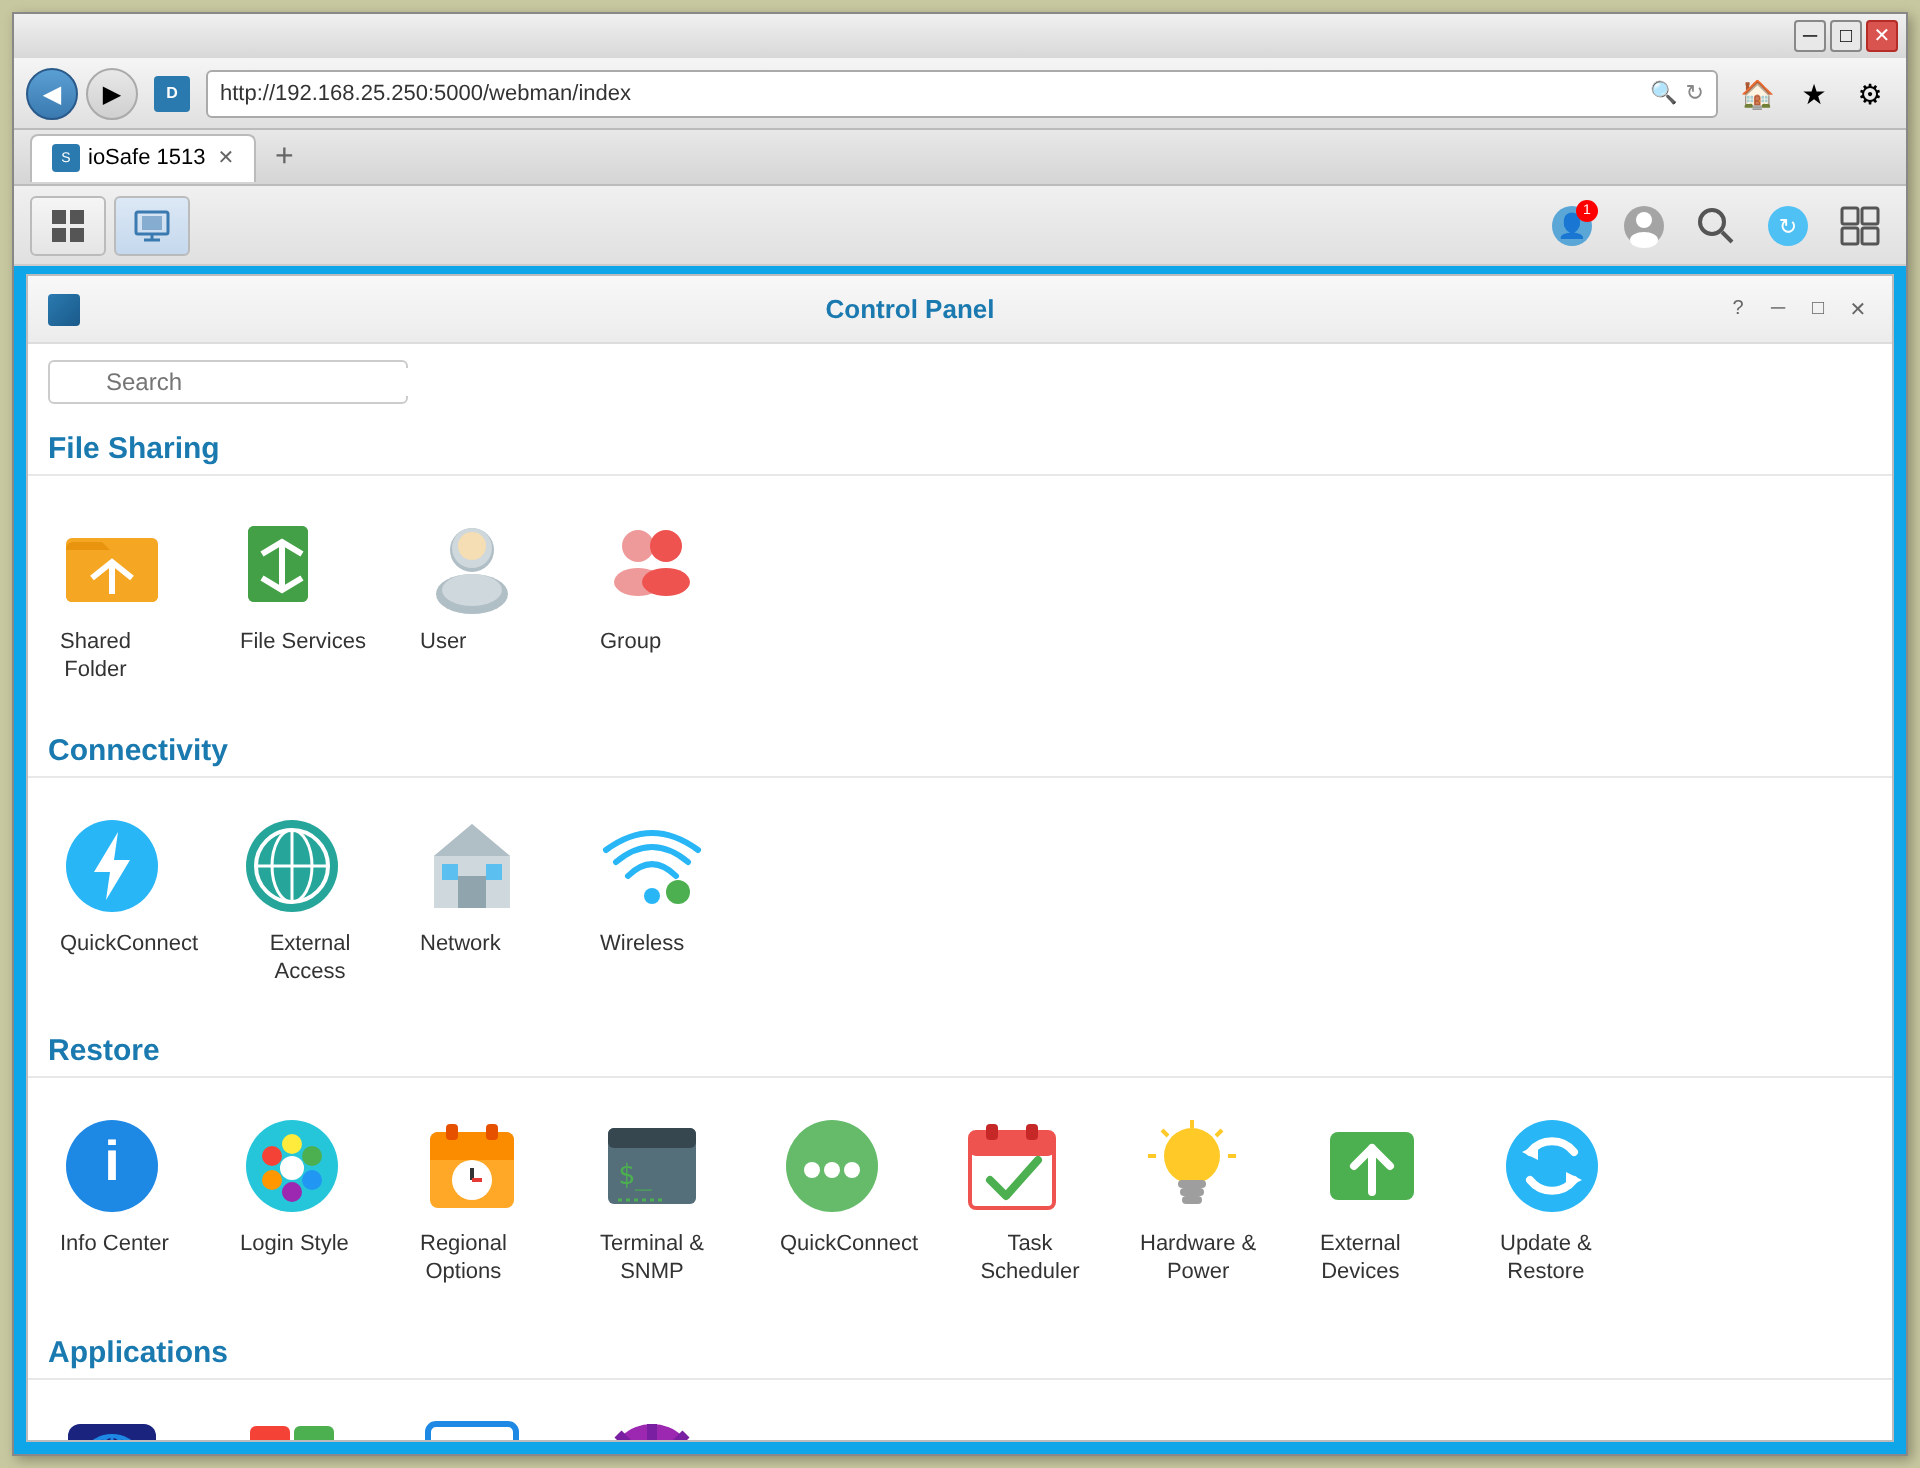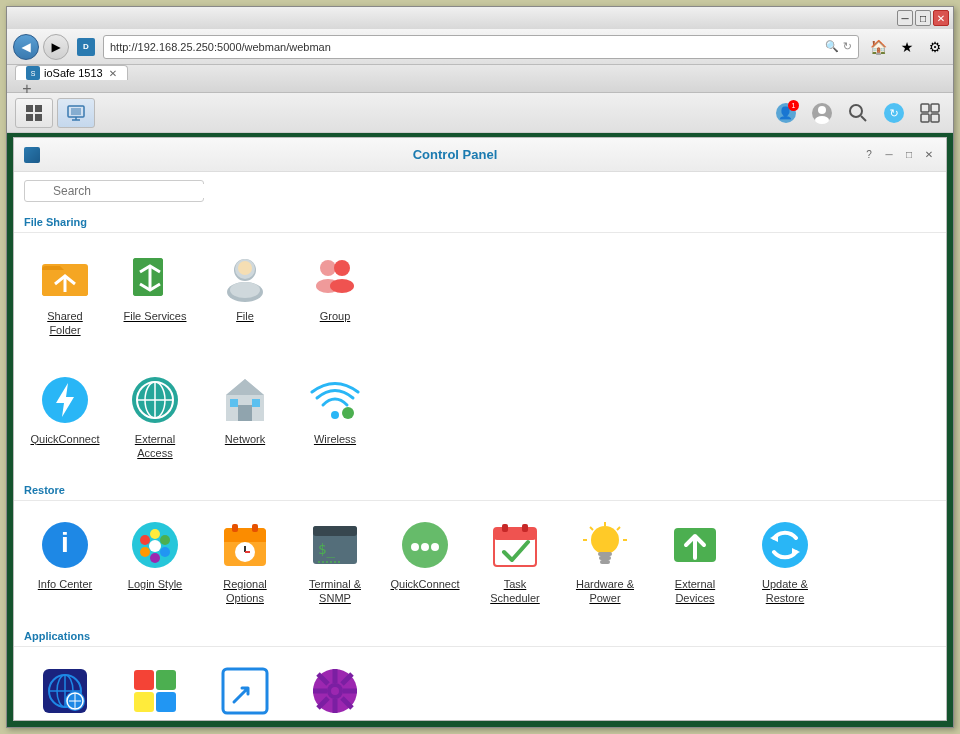--- a/index.html
+++ b/index.html
@@ -51,24 +51,23 @@
       border-radius: 3px;
       height: 24px;
       padding: 0 6px;
       margin: 0 4px;
     }
     .address-text { font-size: 11px; color: #333; flex: 1; }
     .tab-bar {
       background: linear-gradient(to bottom, #e8e8e8, #d5d5d5);
       height: 28px;
       display: flex;
-      align-items: flex-start;
+      align-items: center;
       padding: 0 8px;
       border-bottom: 1px solid #bbb;
-      flex-direction: column;
     }
     .tab {
       height: 24px;
       padding: 0 10px;
       display: flex; align-items: center;
       border: 1px solid #bbb;
       border-bottom: none;
       border-radius: 4px 4px 0 0;
       font-size: 11px;
       margin-right: 2px;
@@ -137,42 +136,41 @@
       width: 180px;
       background: white;
     }
     .search-input-wrap input {
       border: none; outline: none; font-size: 12px; flex: 1; color: #888;
     }
 
     
     .section-label {
       padding: 6px 10px 4px 10px;
-      font-size: 11px;
+      font-size: 15px;
       font-weight: bold;
       color: #1a7ab0;
       border-bottom: 1px solid #e8e8e8;
     }
 
     
     .icon-grid {
       display: flex;
       flex-wrap: wrap;
       padding: 12px 10px;
       gap: 8px;
     }
     .icon-item {
       width: 82px;
       display: flex;
       flex-direction: column;
-      align-items: center;
+      align-items: flex-start;
       cursor: pointer;
       padding: 6px;
       border-radius: 4px;
-      text-decoration: underline;
     }
     .icon-box {
       width: 52px; height: 52px;
       display: flex; align-items: center; justify-content: center;
       margin-bottom: 6px;
     }
     .icon-label {
       font-size: 11px;
       text-align: center;
       color: #333;
@@ -189,21 +187,21 @@
       border: 1px solid #888;
       height: 100%;
       display: flex;
       flex-direction: column;
       box-shadow: 2px 2px 6px rgba(0,0,0,0.3);
     }
     .content-area {
       flex: 1;
       overflow: hidden;
       padding: 4px 6px 6px 6px;
-      background: #14532d;
+      background: #0ea5e9;
     }
     .panel-window {
       background: white;
       border: 1px solid #bbb;
       height: 100%;
       display: flex;
       flex-direction: column;
       overflow: hidden;
     }
     .panel-scroll {
@@ -224,21 +222,21 @@
     </div>
 
     <div class="nav-bar">
       <div class="nav-btn back">◀</div>
       <div class="nav-btn">▶</div>
 
       <div style="display:flex;align-items:center;margin:0 4px;">
         <div style="width:18px;height:18px;background:#2a7ab0;border-radius:2px;display:flex;align-items:center;justify-content:center;font-size:8px;color:white;font-weight:bold;">D</div>
       </div>
       <div class="address-bar-group">
-        <span class="address-text">http://192.168.25.250:5000/webman/webman</span>
+        <span class="address-text">http://192.168.25.250:5000/webman/index</span>
         <span style="font-size:11px;color:#888;margin:0 4px;">🔍</span>
         <span style="font-size:11px;color:#888;">↻</span>
       </div>
 
       <div style="display:flex;align-items:center;gap:4px;margin-left:4px;">
         <div style="width:24px;height:24px;display:flex;align-items:center;justify-content:center;font-size:14px;">🏠</div>
         <div style="width:24px;height:24px;display:flex;align-items:center;justify-content:center;font-size:14px;">★</div>
         <div style="width:24px;height:24px;display:flex;align-items:center;justify-content:center;font-size:14px;">⚙</div>
       </div>
     </div>
@@ -371,38 +369,39 @@
               <div class="icon-box">
                 <svg width="50" height="50" viewBox="0 0 50 50">
                   <circle cx="25" cy="18" r="11" fill="#b0bec5"></circle>
                   <ellipse cx="25" cy="40" rx="18" ry="10" fill="#b0bec5"></ellipse>
                   <circle cx="25" cy="17" r="10" fill="#cfd8dc"></circle>
 
                   <circle cx="25" cy="16" r="7" fill="#f5deb3"></circle>
                   <ellipse cx="25" cy="38" rx="15" ry="8" fill="#cfd8dc"></ellipse>
                 </svg>
               </div>
-              <div class="icon-label">File</div>
+              <div class="icon-label">User</div>
             </div>
 
             <div class="icon-item">
               <div class="icon-box">
                 <svg width="50" height="50" viewBox="0 0 50 50">
 
                   <circle cx="18" cy="16" r="8" fill="#ef9a9a"></circle>
                   <ellipse cx="18" cy="34" rx="12" ry="7" fill="#ef9a9a"></ellipse>
                   <circle cx="32" cy="16" r="8" fill="#ef5350"></circle>
                   <ellipse cx="32" cy="34" rx="12" ry="7" fill="#ef5350"></ellipse>
                 </svg>
               </div>
               <div class="icon-label">Group</div>
             </div>
 
           </div>
 
+          <div class="section-label">Connectivity</div>
           <div class="icon-grid">
 
             <div class="icon-item">
               <div class="icon-box">
                 <svg width="50" height="50" viewBox="0 0 50 50">
                   <circle cx="25" cy="25" r="23" fill="#29b6f6"></circle>
 
                   <path d="M28 8 L16 28 L24 28 L22 42 L34 22 L26 22 Z" fill="white"></path>
                 </svg>
               </div>

